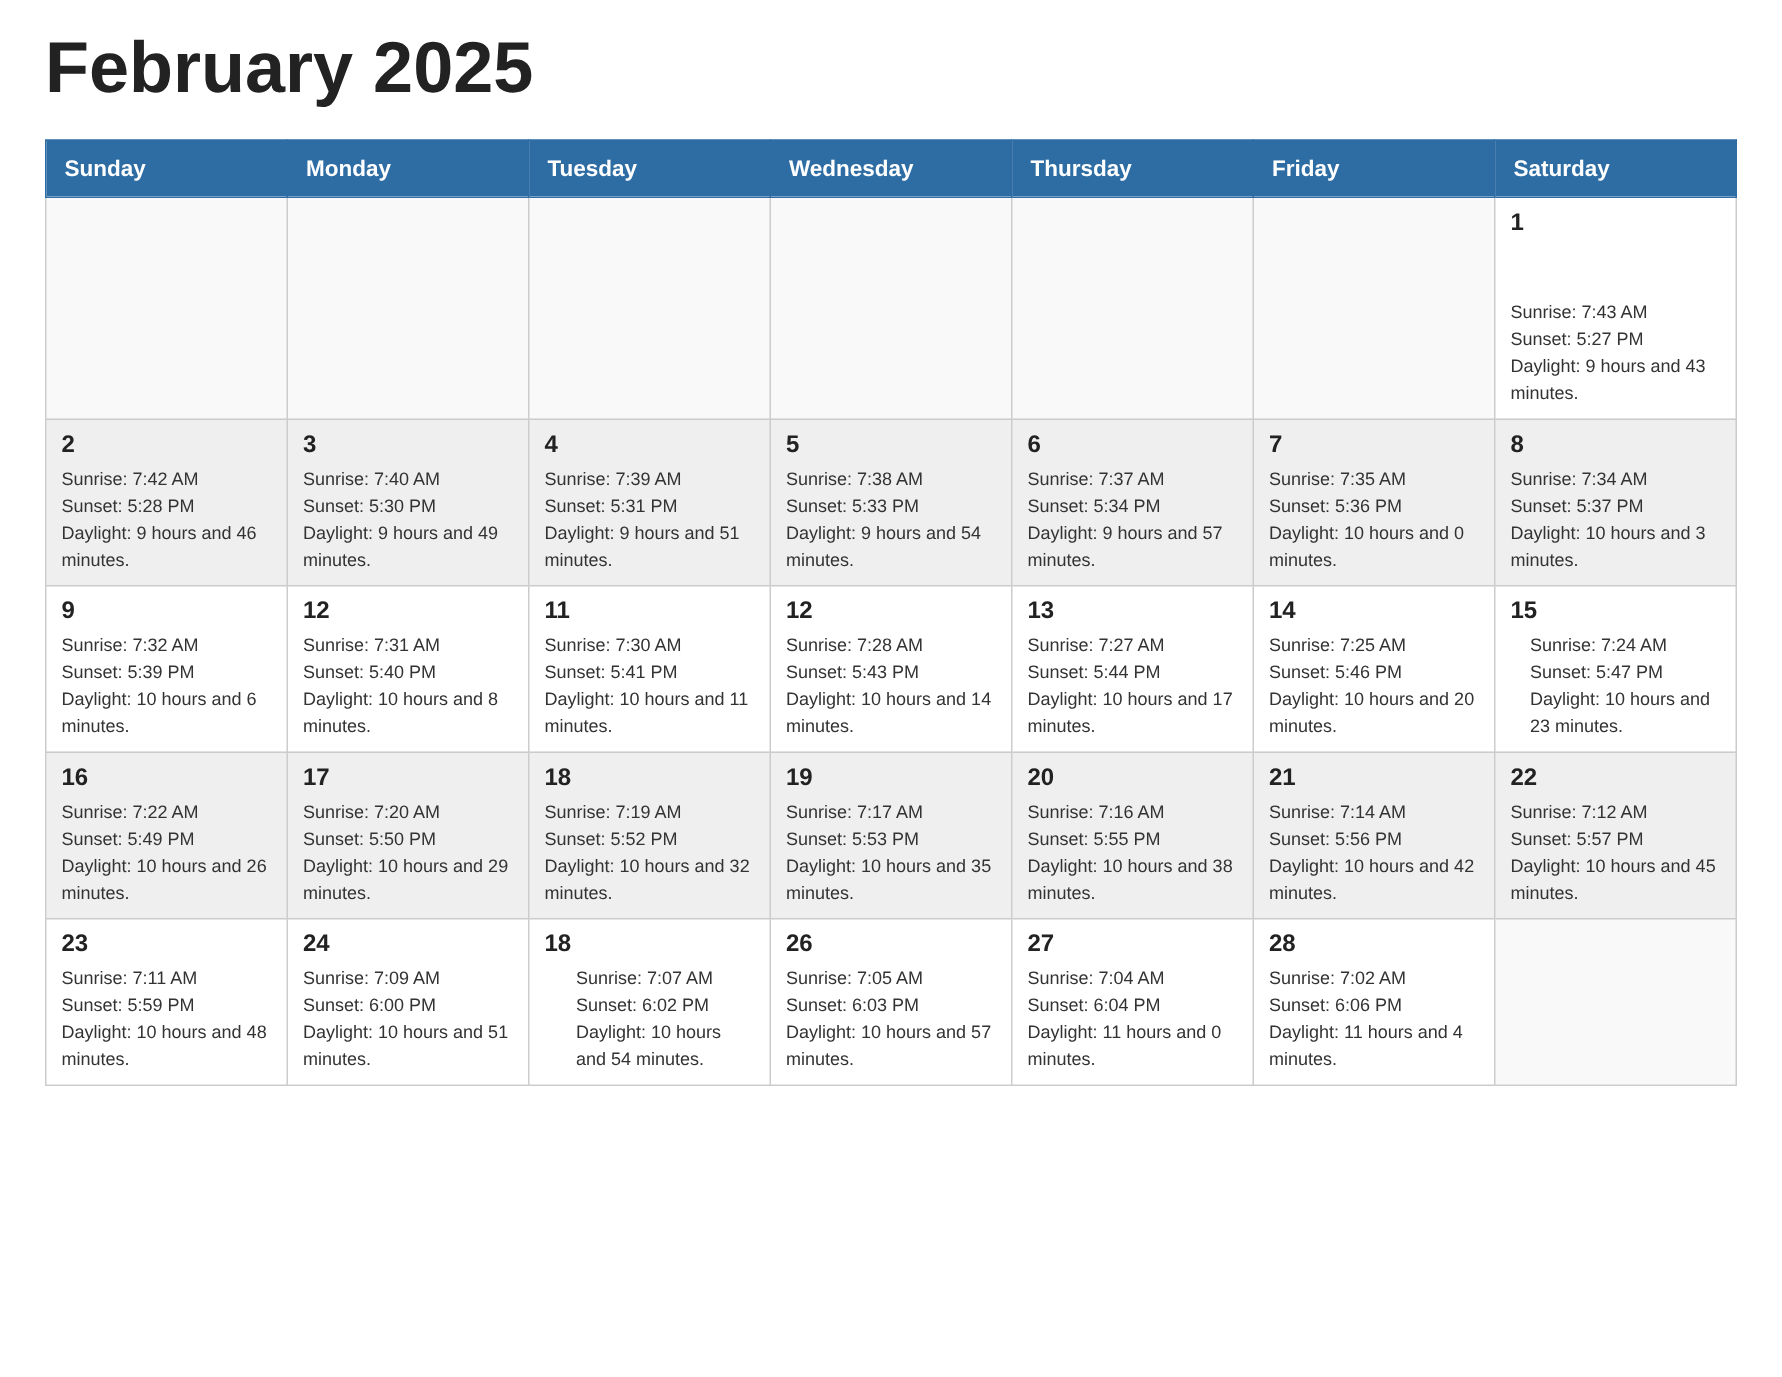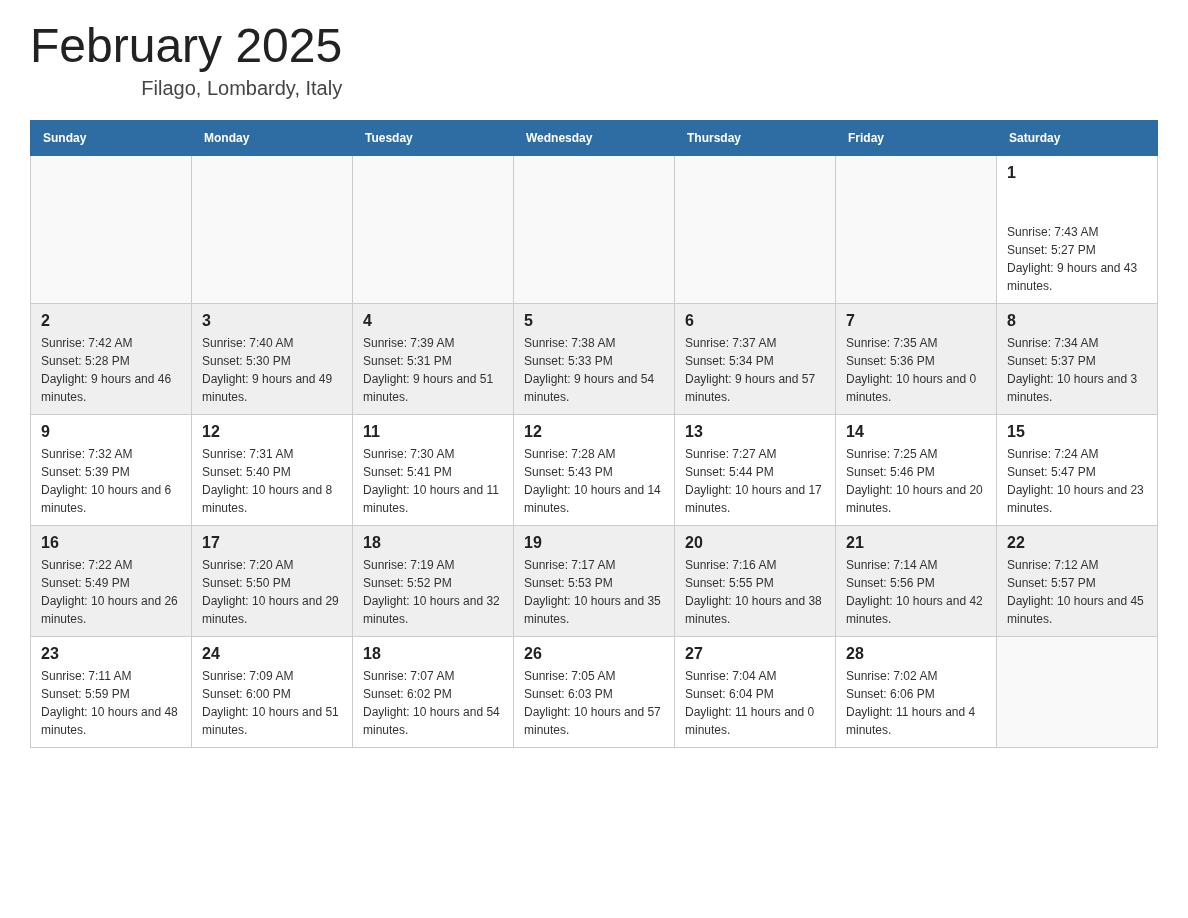--- a/index.html
+++ b/index.html
@@ -41,37 +41,37 @@
     }
     .logo-top-row {
       display: flex;
       align-items: center;
     }
     .title-section {
       text-align: right;
     }
     .month-title {
       font-size: 48px;
-      font-weight: normal;
+      font-weight: bold;
       color: #222;
       line-height: 1.1;
     }
     .location-subtitle {
       font-size: 20px;
       color: #444;
       margin-top: 4px;
     }
     .calendar {
       width: 100%;
       border-collapse: collapse;
     }
     .calendar th {
       background-color: #2e6da4;
       color: #fff;
-      font-size: 12px;
+      font-size: 15px;
       font-weight: bold;
       padding: 10px 12px;
       text-align: left;
       border: 1px solid #2e6da4;
     }
     .calendar td {
       border: 1px solid #ccc;
       vertical-align: top;
       padding: 8px 10px;
       width: 14.28%;
@@ -105,21 +105,20 @@
     .calendar tbody tr:nth-child(even) td {
       background-color: #efefef;
     }
   </style>
 </head>
 <body>
 
 <div class="header">
   <div class="title-section">
     <div class="month-title">February 2025</div>
-    <div class="location-subtitle">Filago, Lombardy, Italy</div>
   </div>
 </div>
 
 <table class="calendar">
   <thead>
     <tr>
     <th>Sunday</th>
         <th>Monday</th>
         <th>Tuesday</th>
         <th>Wednesday</th>
@@ -219,21 +218,21 @@
 Daylight: 10 hours and 17 minutes.</div>
         </td>
         <td>
           <span class="day-number">14</span>
           <div class="day-info" style="white-space: pre-line;">Sunrise: 7:25 AM
 Sunset: 5:46 PM
 Daylight: 10 hours and 20 minutes.</div>
         </td>
         <td>
           <span class="day-number">15</span>
-          <div class="day-info" style="white-space: pre-line;">Sunrise: 7:24 AM
+          <div class="day-info" style="white-space: pre-line; margin-left: 13px;">Sunrise: 7:24 AM
 Sunset: 5:47 PM
 Daylight: 10 hours and 23 minutes.</div>
         </td>
       </tr>
       <tr>
         <td>
           <span class="day-number">16</span>
           <div class="day-info" style="white-space: pre-line;">Sunrise: 7:22 AM
 Sunset: 5:49 PM
 Daylight: 10 hours and 26 minutes.</div>
@@ -283,21 +282,21 @@
 Daylight: 10 hours and 48 minutes.</div>
         </td>
         <td>
           <span class="day-number">24</span>
           <div class="day-info" style="white-space: pre-line;">Sunrise: 7:09 AM
 Sunset: 6:00 PM
 Daylight: 10 hours and 51 minutes.</div>
         </td>
         <td>
           <span class="day-number">18</span>
-          <div class="day-info" style="white-space: pre-line;">Sunrise: 7:07 AM
+          <div class="day-info" style="white-space: pre-line; margin-left: 21px;">Sunrise: 7:07 AM
 Sunset: 6:02 PM
 Daylight: 10 hours and 54 minutes.</div>
         </td>
         <td>
           <span class="day-number">26</span>
           <div class="day-info" style="white-space: pre-line;">Sunrise: 7:05 AM
 Sunset: 6:03 PM
 Daylight: 10 hours and 57 minutes.</div>
         </td>
         <td>

